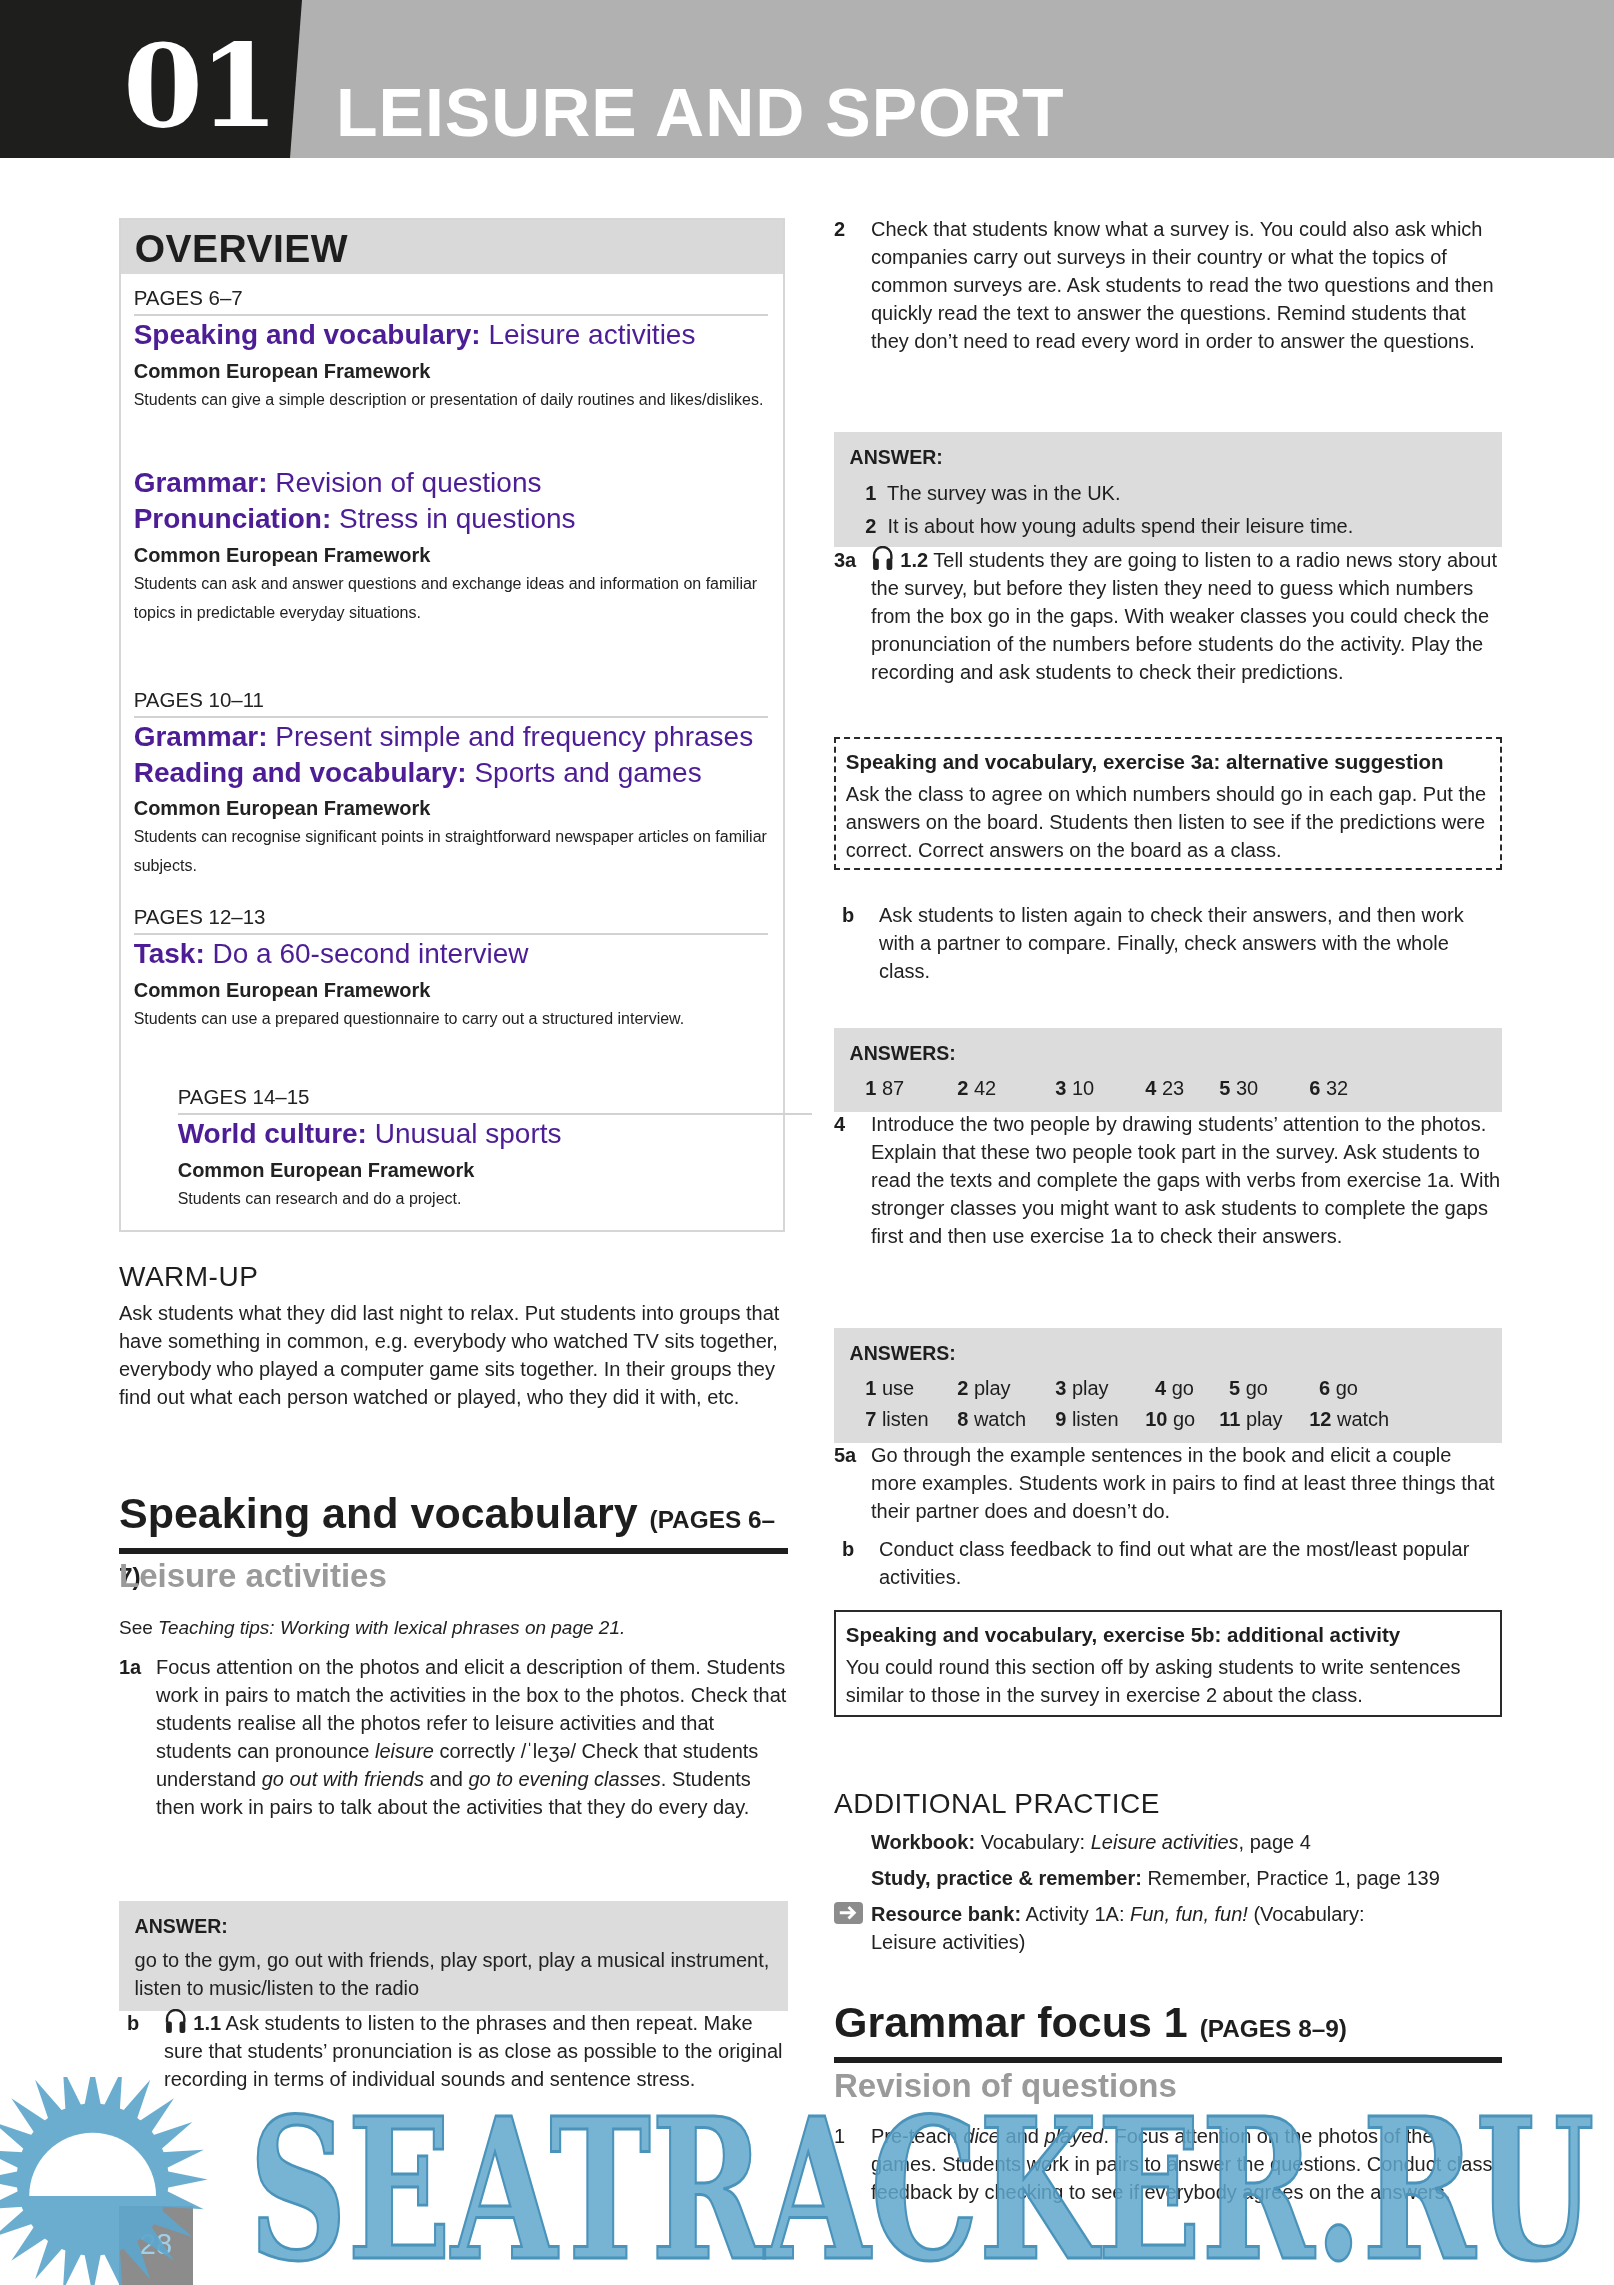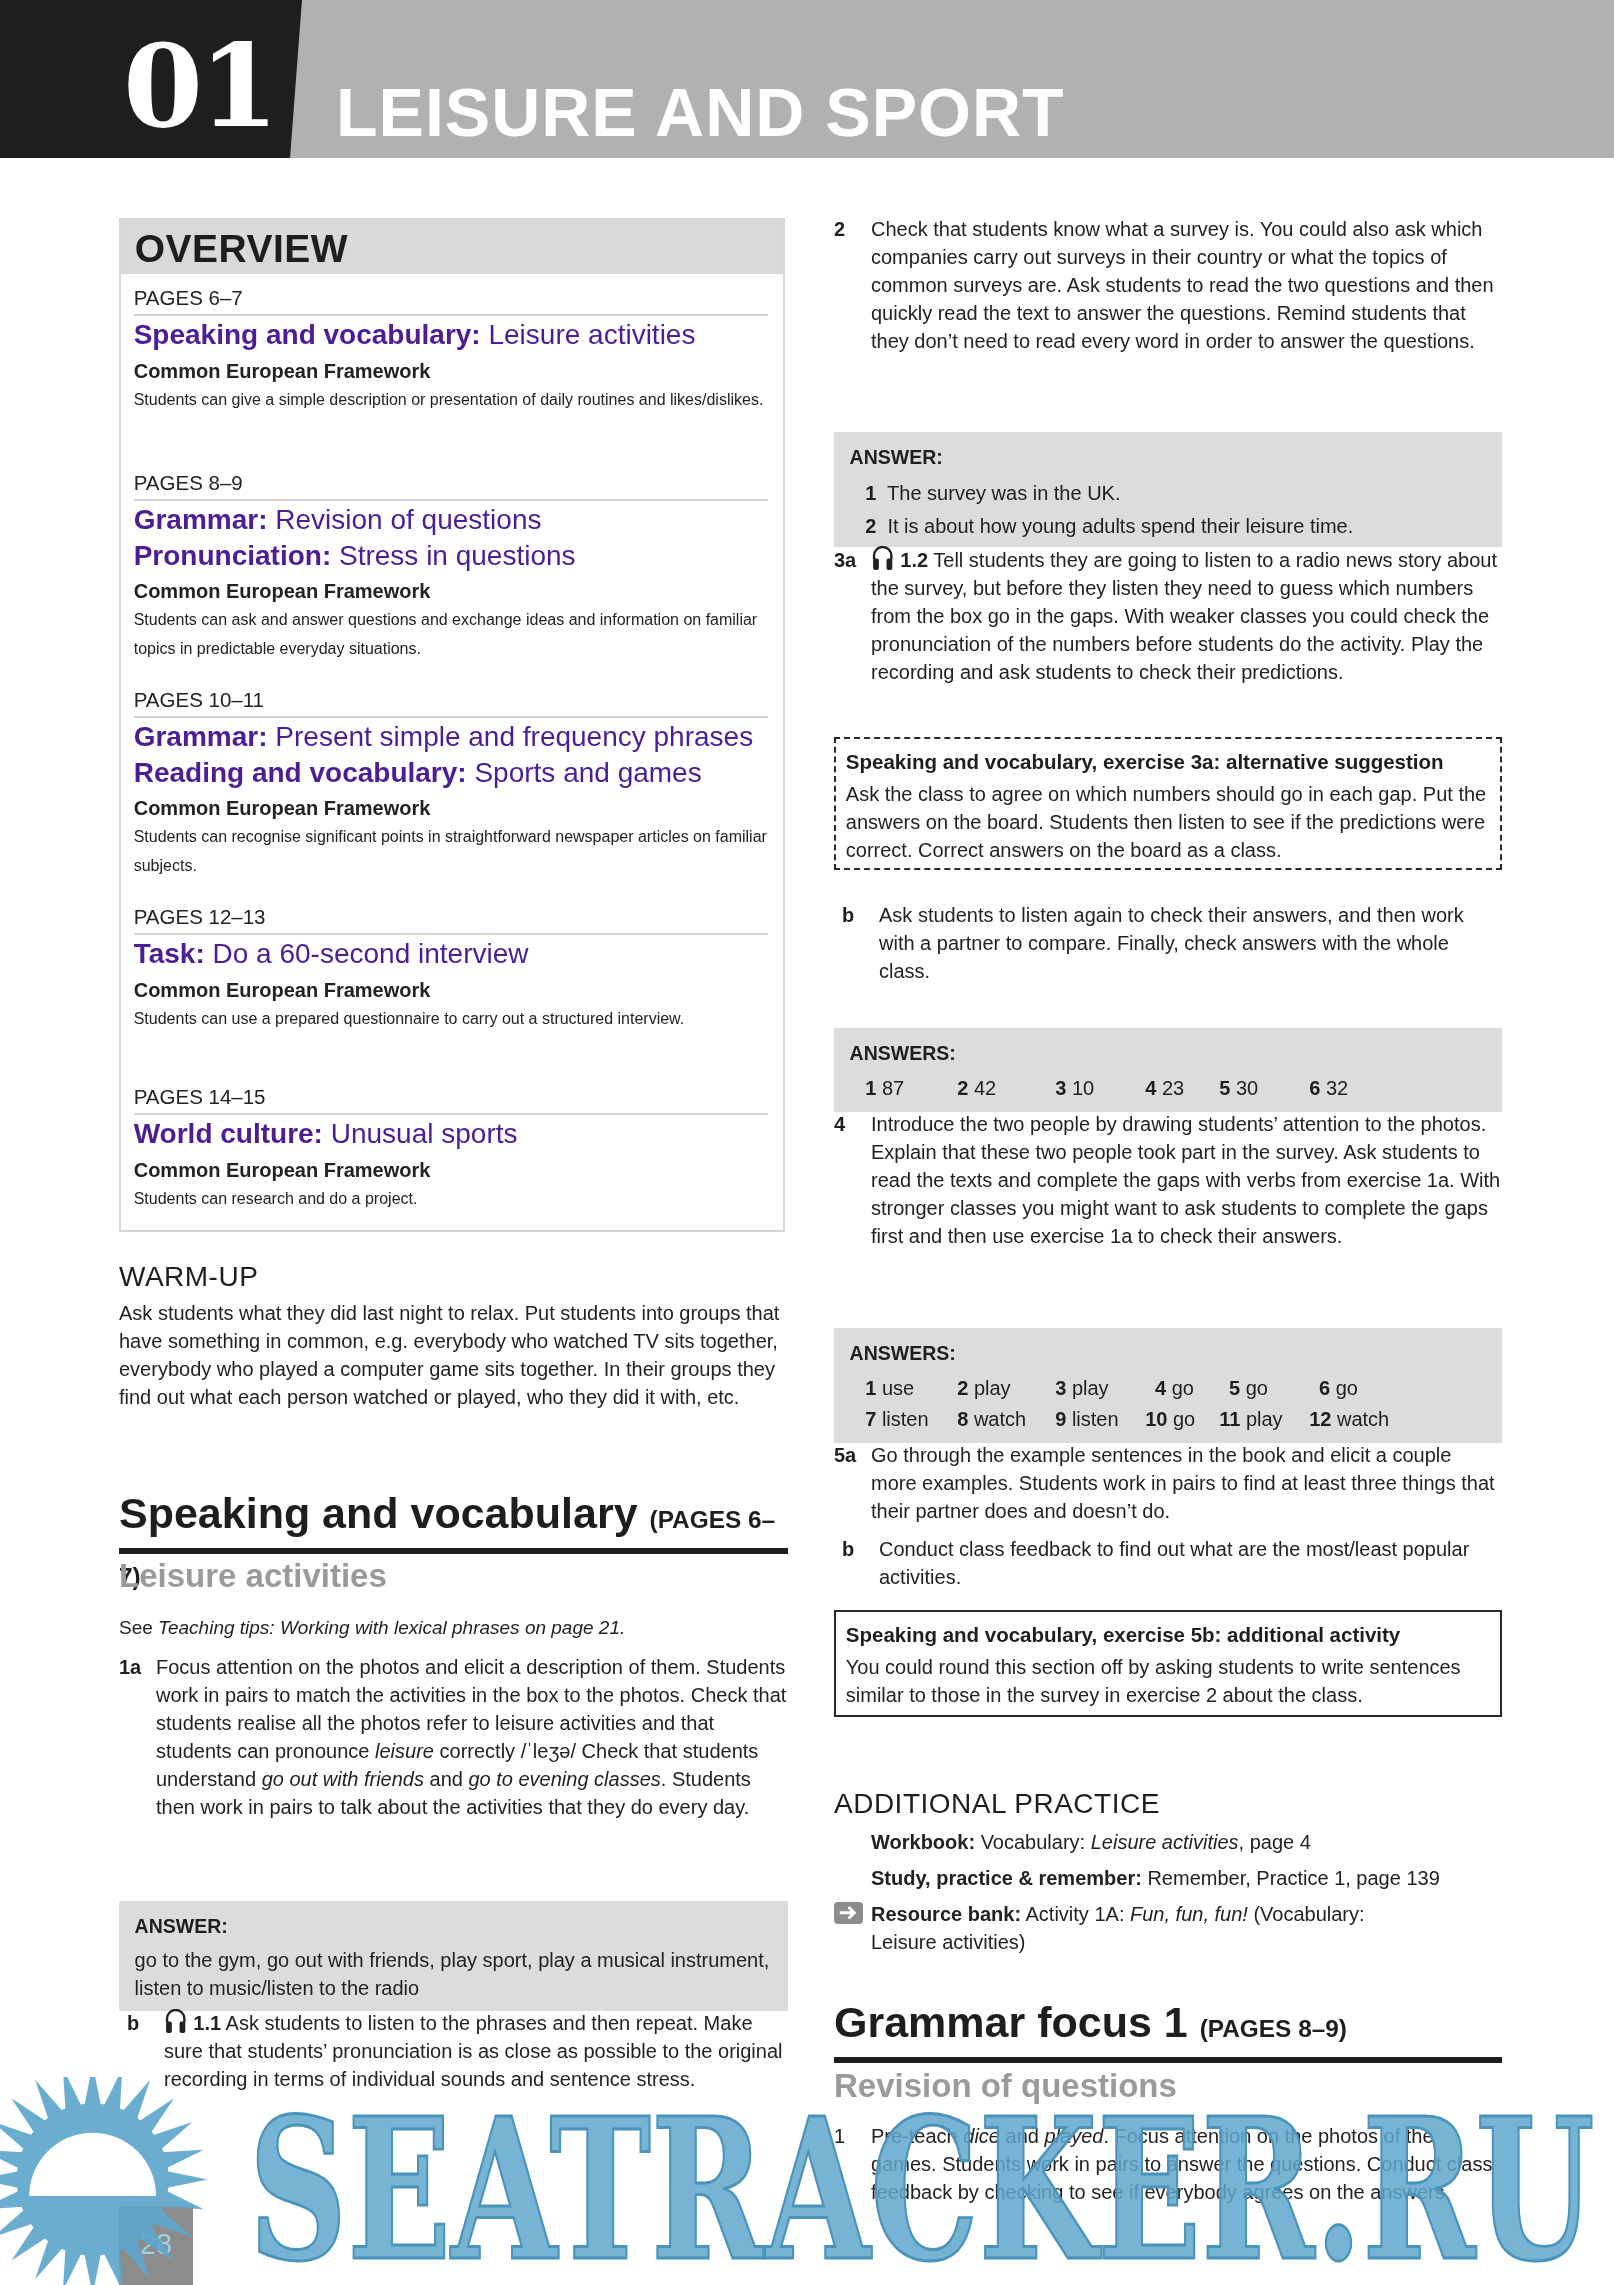--- a/index.html
+++ b/index.html
@@ -77,21 +77,20 @@
   </div>
 
   <div class="ov-sec" style="top:64px;">
     <div class="ov-pages">PAGES 6–7</div>
     <div class="ov-line"><span class="b">Speaking and vocabulary:</span><span> Leisure activities</span></div>
     <div class="ov-cef">Common European Framework</div>
     <div class="ov-desc">Students can give a simple description or presentation of daily routines and likes/dislikes.</div>
   </div>
 
   <div class="ov-sec" style="top:249px;">
-    <div class="ov-pages">PAGES 8–9</div>
     <div class="ov-line"><span class="b">Grammar:</span><span> Revision of questions</span></div>
     <div class="ov-line"><span class="b">Pronunciation:</span><span> Stress in questions</span></div>
     <div class="ov-cef">Common European Framework</div>
     <div class="ov-desc">Students can ask and answer questions and exchange ideas and information on familiar topics in predictable everyday situations.</div>
   </div>
 
   <div class="ov-sec" style="top:466px;">
     <div class="ov-pages">PAGES 10–11</div>
     <div class="ov-line"><span class="b">Grammar:</span><span> Present simple and frequency phrases</span></div>
     <div class="ov-line"><span class="b">Reading and vocabulary:</span><span> Sports and games</span></div>
@@ -99,21 +98,21 @@
     <div class="ov-desc">Students can recognise significant points in straightforward newspaper articles on familiar subjects.</div>
   </div>
 
   <div class="ov-sec" style="top:683px;">
     <div class="ov-pages">PAGES 12–13</div>
     <div class="ov-line"><span class="b">Task:</span><span> Do a 60-second interview</span></div>
     <div class="ov-cef">Common European Framework</div>
     <div class="ov-desc">Students can use a prepared questionnaire to carry out a structured interview.</div>
   </div>
 
-  <div class="ov-sec" style="top:863px;">
+  <div class="ov-sec" style="top:863px;margin-left:44px;">
     <div class="ov-pages">PAGES 14–15</div>
     <div class="ov-line"><span class="b">World culture:</span><span> Unusual sports</span></div>
     <div class="ov-cef">Common European Framework</div>
     <div class="ov-desc">Students can research and do a project.</div>
   </div>
 </div>
 
 <div class="abs h-small" style="left:119px; top:1260px;">WARM-UP</div>
 <div class="abs body-text" style="left:119px; top:1299px; width:669px;">Ask students what they did last night to relax. Put students into groups that have something in common, e.g. everybody who watched TV sits together, everybody who played a computer game sits together. In their groups they find out what each person watched or played, who they did it with, etc.</div>
 

